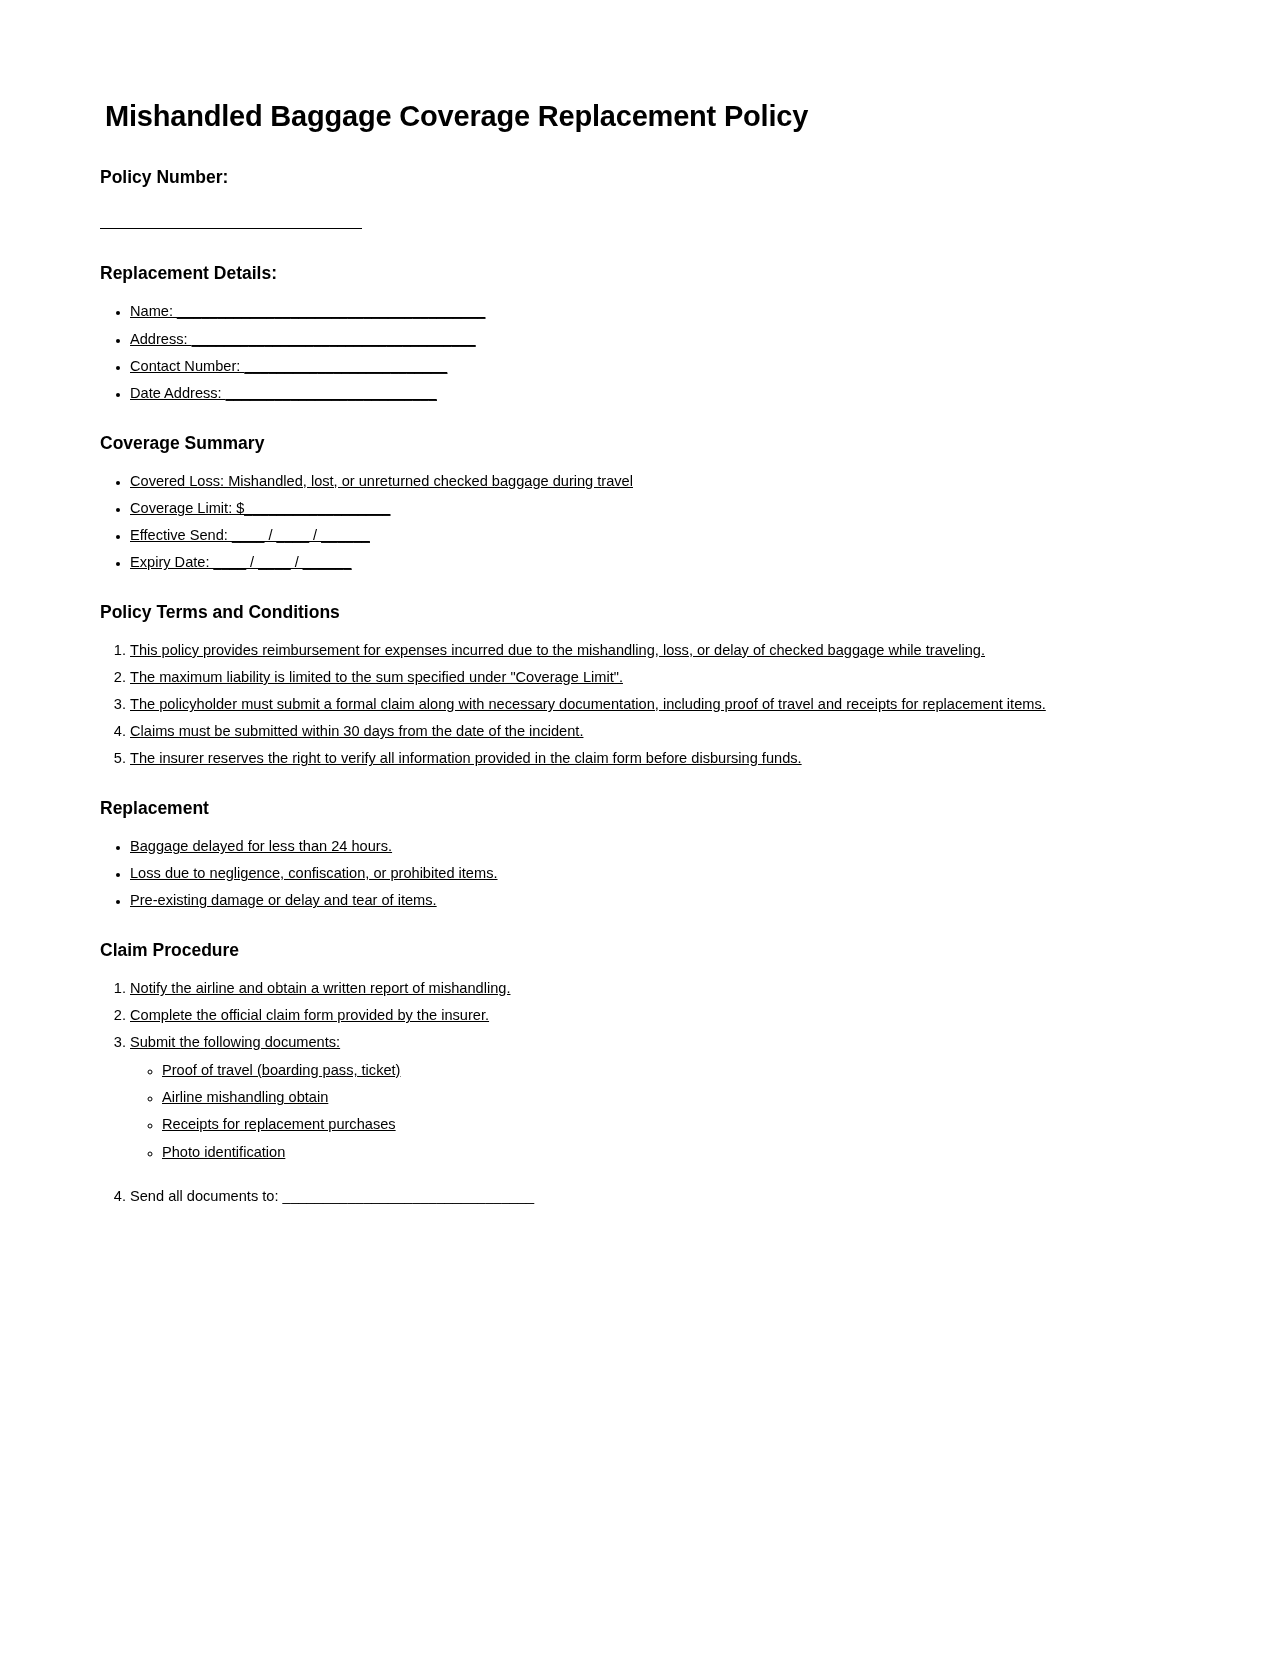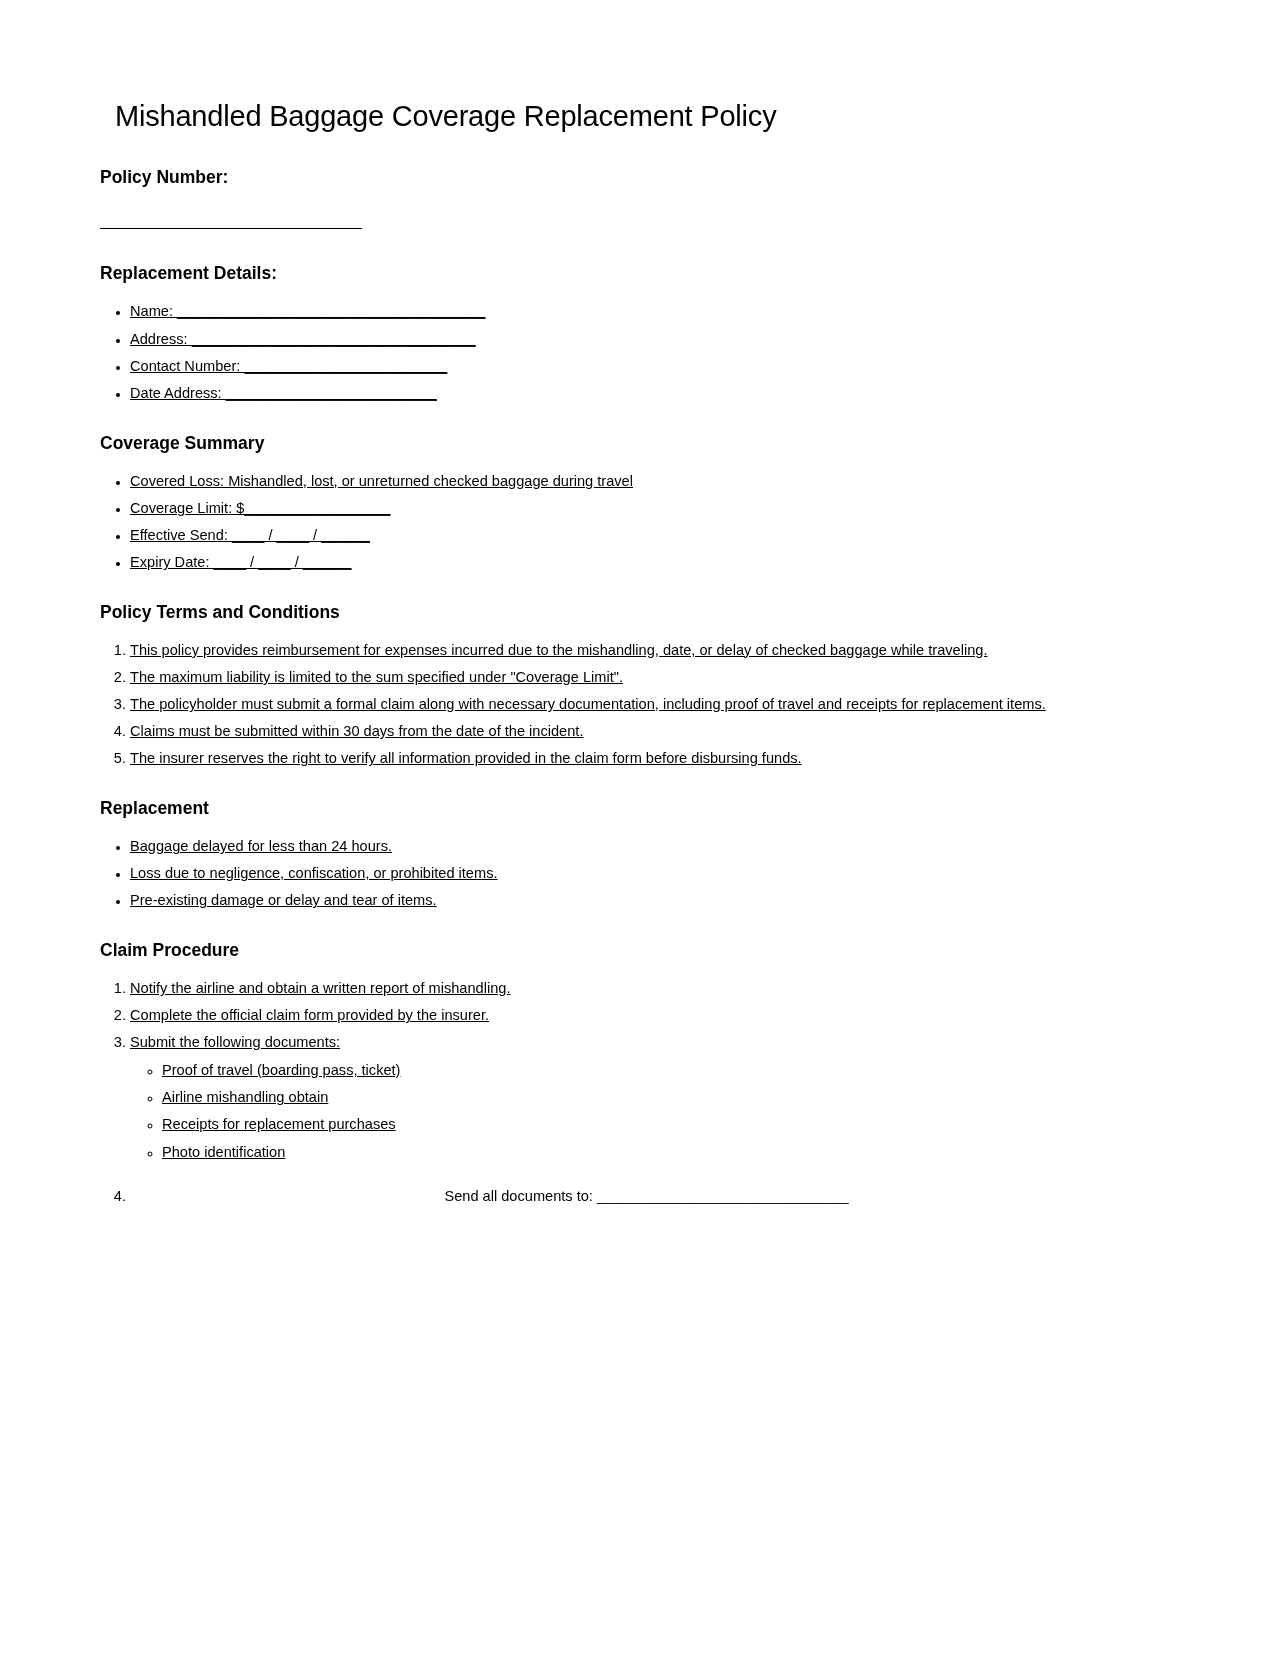--- a/index.html
+++ b/index.html
@@ -16,23 +16,23 @@
   }
   .page {
     box-sizing: border-box;
     width: 1263px;
     min-height: 1660px;
     padding: 100px 100px 40px 100px;
     background: #ffffff;
   }
   h1.doc-title {
     font-size: 29px;
-    font-weight: normal;
+    font-weight: bold;
     line-height: 1.15;
-    margin: 0 0 34px 15px;
+    margin: 0 0 34px 5px;
     letter-spacing: -0.2px;
   }
   h2.section-heading {
     font-size: 17.5px;
     font-weight: bold;
     line-height: 1.2;
     margin: 30px 0 18px 0;
   }
   h2.section-heading.first {
     margin-top: 8px;
@@ -63,21 +63,21 @@
   li:last-child { margin-bottom: 0; }
   ul.bullets > li::marker { font-size: 12px; }
   ul.sub-bullets > li::marker { font-size: 12px; }
   ul.sub-bullets { margin-top: 9px; }
   .fill { letter-spacing: 0px; }
   .claim-last {
     margin: 26px 0 0 0;
     padding-left: 30px;
     list-style-type: decimal;
   }
-  .claim-last > li { margin-bottom: 0; text-align: center; }
+  .claim-last > li { margin-bottom: 0; }
 </style>
 </head>
 <body>
 
 <div class="page">
 
   <h1 class="doc-title">Mishandled Baggage Coverage Replacement Policy</h1>
 
   <h2 class="section-heading first">Policy Number:</h2>
   <div class="rule-line"></div>
@@ -93,21 +93,21 @@
   <h2 class="section-heading">Coverage Summary</h2>
   <ul class="bullets">
     <li>Covered Loss: Mishandled, lost, or unreturned checked baggage during travel</li>
     <li>Coverage Limit: $__________________</li>
     <li>Effective Send: ____ / ____ / ______</li>
     <li>Expiry Date: ____ / ____ / ______</li>
   </ul>
 
   <h2 class="section-heading">Policy Terms and Conditions</h2>
   <ol class="numbered">
-    <li>This policy provides reimbursement for expenses incurred due to the mishandling, date, or delay of checked baggage while traveling.</li>
+    <li>This policy provides reimbursement for expenses incurred due to the mishandling, loss, or delay of checked baggage while traveling.</li>
     <li>The maximum liability is limited to the sum specified under "Coverage Limit".</li>
     <li>The policyholder must submit a formal claim along with necessary documentation, including proof of travel and receipts for replacement items.</li>
     <li>Claims must be submitted within 30 days from the date of the incident.</li>
     <li>The insurer reserves the right to verify all information provided in the claim form before disbursing funds.</li>
   </ol>
 
   <h2 class="section-heading">Replacement</h2>
   <ul class="bullets">
     <li>Baggage delayed for less than 24 hours.</li>
     <li>Loss due to negligence, confiscation, or prohibited items.</li>

